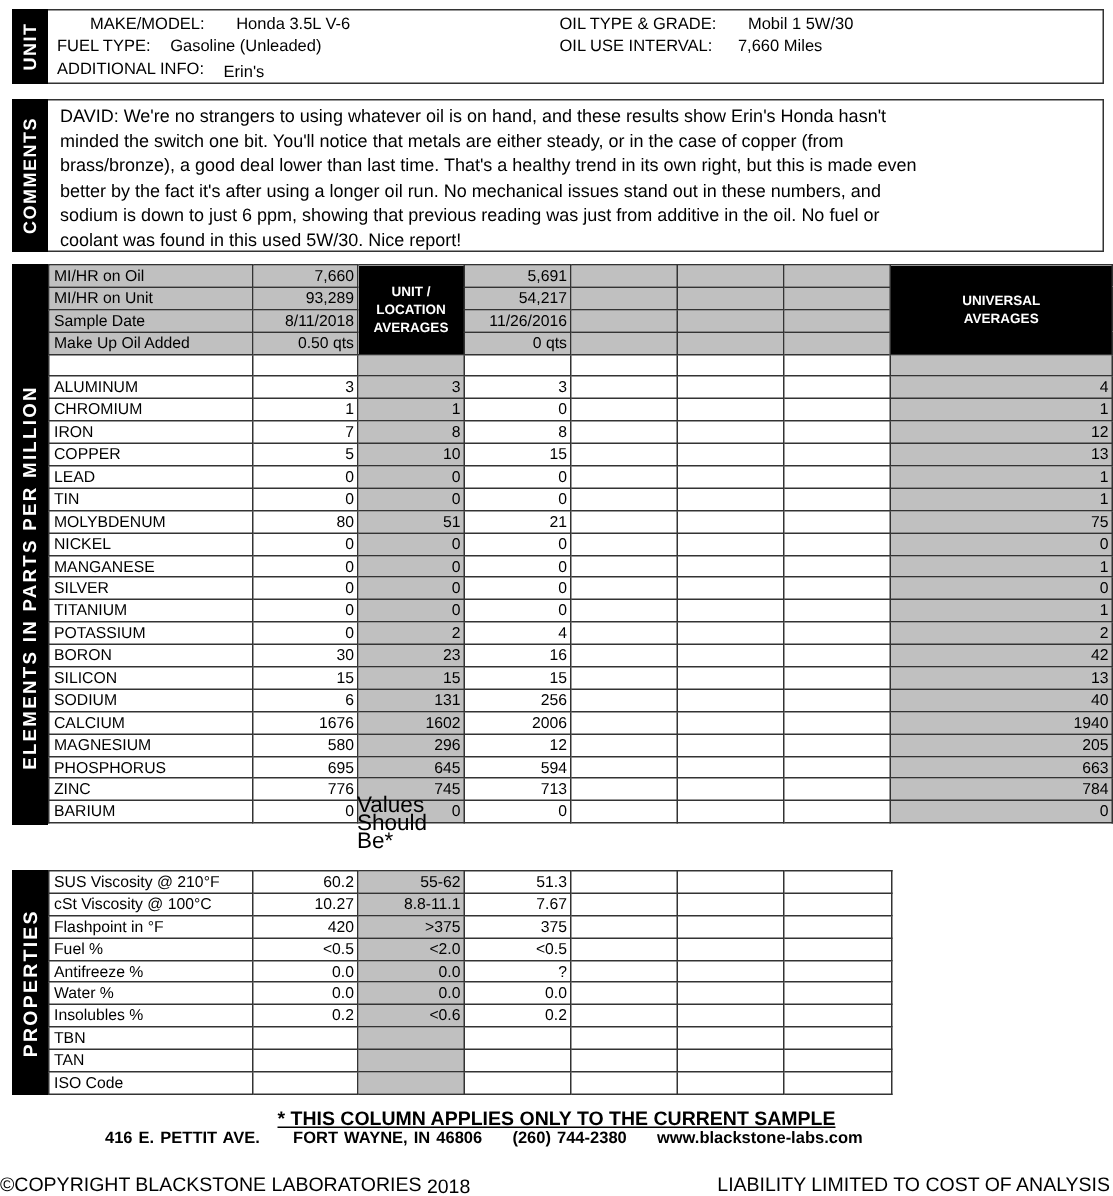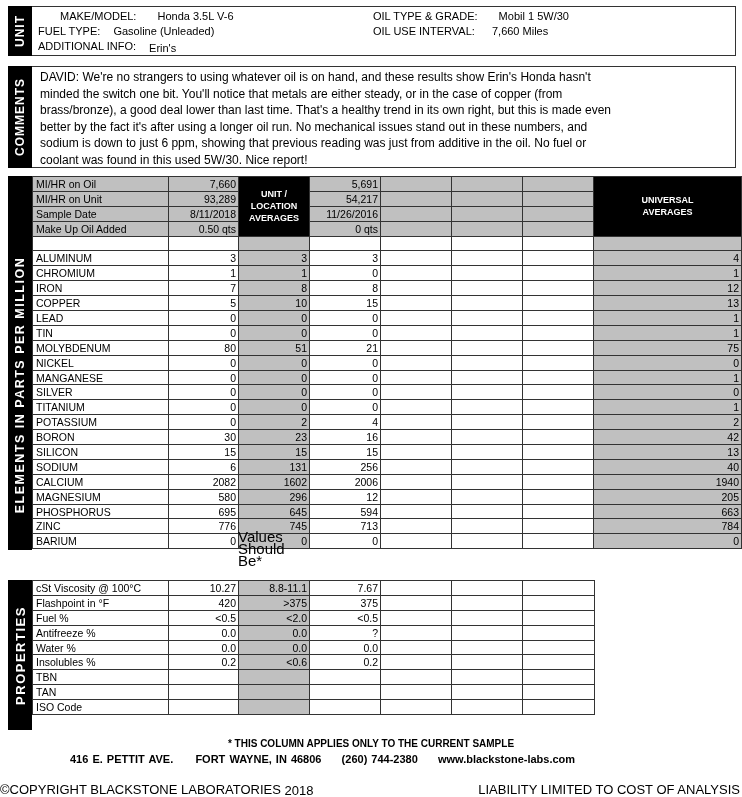--- a/index.html
+++ b/index.html
@@ -24,21 +24,21 @@
     padding: 0 2px; white-space: nowrap; overflow: hidden; line-height: 12px;
   }
   td.name { padding-left: 3px; }
   td.num { text-align: right; }
   td.g { background: #c0c0c0; }
   td.b { font-weight: normal; padding-left: 41px; }
   td.hdrblack {
     background: #000; color: #fff; font-weight: bold; font-size: 9px;
     text-align: center; line-height: 12px;
   }
-  .footer-note { font-size: 10px; font-weight: bold; }
+  .footer-note { font-size: 13px; font-weight: bold; text-decoration: underline; }
   .address { font-size: 11px; font-weight: bold; word-spacing: 1px; }
   .copyright { font-size: 13px; }
 </style>
 </head>
 <body>
 
 <div class="vbar" style="left:8px; top:6px; width:24px; height:50px;">
   <span>UNIT</span>
 </div>
 <div class="box" style="left:32px; top:6px; width:704px; height:50px;">
@@ -283,21 +283,21 @@
         <td class="num">6</td>
         <td class="num g">131</td>
         <td class="num b">256</td>
         <td></td>
         <td></td>
         <td></td>
         <td class="num g">40</td>
       </tr>
       <tr>
         <td class="name">CALCIUM</td>
-        <td class="num">2082</td>
+        <td class="num">1676</td>
         <td class="num g">1602</td>
         <td class="num">2006</td>
         <td></td>
         <td></td>
         <td></td>
         <td class="num g">1940</td>
       </tr>
       <tr>
         <td class="name">MAGNESIUM</td>
         <td class="num">580</td>
@@ -354,20 +354,29 @@
   <colgroup>
     <col style="width:136px">
       <col style="width:70px">
       <col style="width:71px">
       <col style="width:71px">
     <col style="width:71px">
       <col style="width:71px">
       <col style="width:72px">
   </colgroup>
   <tbody id="property-rows">
+      <tr>
+        <td class="name">SUS Viscosity @ 210°F</td>
+        <td class="num">60.2</td>
+        <td class="num g">55-62</td>
+        <td class="num b">51.3</td>
+        <td></td>
+        <td></td>
+        <td></td>
+      </tr>
       <tr>
         <td class="name">cSt Viscosity @ 100°C</td>
         <td class="num">10.27</td>
         <td class="num g">8.8-11.1</td>
         <td class="num b">7.67</td>
         <td></td>
         <td></td>
         <td></td>
       </tr>
       <tr>

